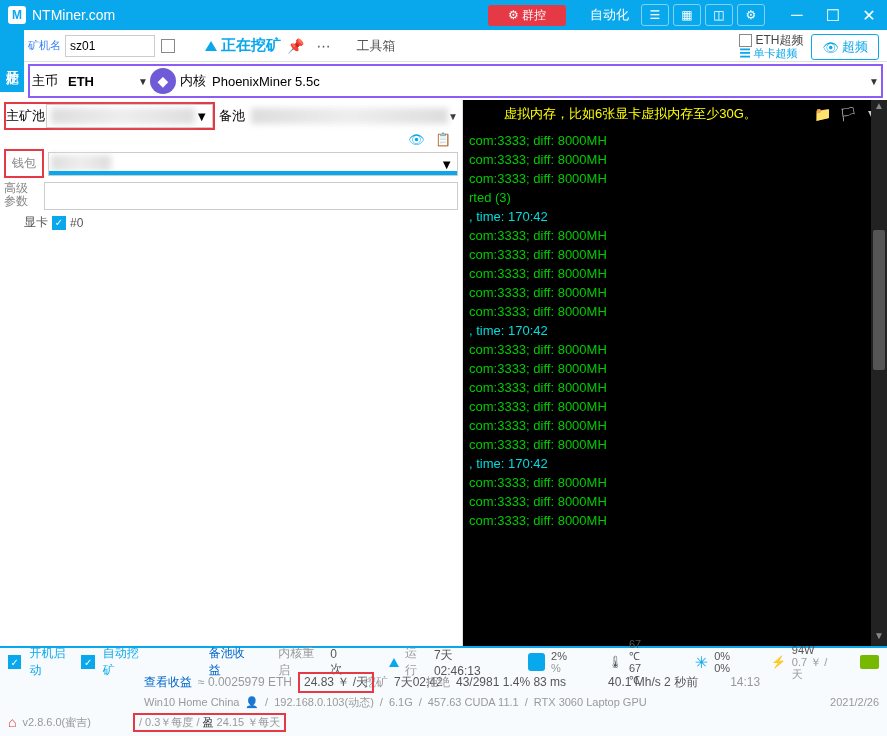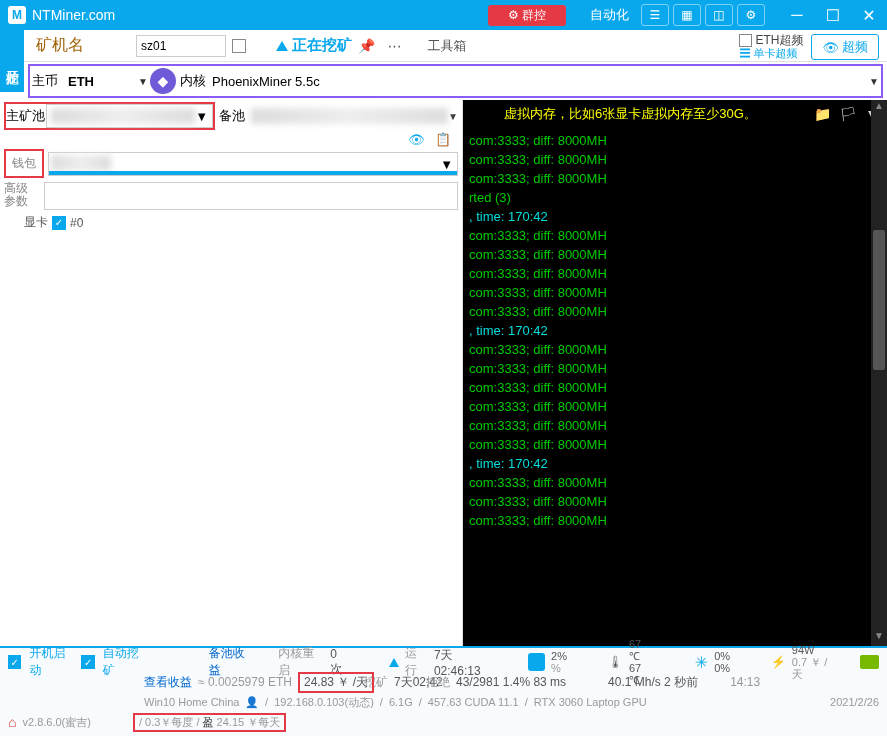--- a/index.html
+++ b/index.html
@@ -7,23 +7,23 @@
 .titlebar { height: 30px; background: #09a8ec; display: flex; align-items: center; color: #fff; padding-left: 8px; }
 .titlebar .logo-m { width:18px; height:18px; background:#fff; color:#09a8ec; font-weight:bold; display:flex; align-items:center; justify-content:center; border-radius:3px; margin-right:6px; font-size:12px;}
 .titlebar .title { font-size: 14px; flex: 0 0 auto; }
 .titlebar .spacer { flex:1; }
 .titlebar .btn { height:30px; padding:0 10px; display:flex; align-items:center; font-size:13px; cursor:pointer; }
 .titlebar .qunkong { background:#e63946; color:#fff; padding:2px 20px; border-radius:3px; margin-right:4px; font-size:12px;}
 .titlebar .iconbtn { width:28px; height:22px; border:1px solid #7dd3f7; border-radius:3px; margin:0 2px; display:flex; align-items:center; justify-content:center; color:#fff; font-size:12px;}
 .titlebar .winbtn { width:36px; height:30px; display:flex; align-items:center; justify-content:center; color:#fff; font-size:16px; cursor:pointer;}
 .secondrow { height:32px; background:#fff; border-bottom:1px solid #e0e0e0; display:flex; align-items:center; position:relative;}
 .leftstrip { width:24px; background:#09a8ec; color:#fff; writing-mode:vertical-rl; text-align:center; font-size:13px; padding:6px 2px; height:62px; display:flex; align-items:center; justify-content:center;}
-.secondrow .lbl { color:#a16207; font-size:16px; margin:0 12px;}
+.secondrow .lbl { color:#3b82f6; font-size:11px; margin:0 4px;}
 .secondrow input[type=text] { border:1px solid #ccc; height:22px; padding:0 4px; font-size:12px;}
-.secondrow .miner-name { width:90px;margin-left:40px; }
+.secondrow .miner-name { width:90px; }
 .secondrow .chk { width:14px; height:14px; border:1px solid #888; margin-left:6px;}
 .mining-status { color:#09a8ec; font-weight:bold; font-size:15px; margin-left:30px; display:flex; align-items:center;}
 .mining-status .tri { width:0; height:0; border-left:6px solid transparent; border-right:6px solid transparent; border-bottom:10px solid #09a8ec; margin-right:4px;}
 .pin-icon, .dots-icon { color:#555; margin:0 6px; font-size:14px;}
 .toolbox-lbl { color:#555; margin-left:20px; font-size:13px;}
 .rightcontrols { position:absolute; right:8px; top:4px; display:flex; align-items:center; gap:8px;}
 .eth-over { display:flex; align-items:center; font-size:12px; color:#444;}
 .eth-over .cb { width:13px; height:13px; border:1px solid #888; margin-right:3px;}
 .dankachao { color:#09a8ec; font-size:11px;}
 .chaopin-btn { background:#fff; border:1px solid #09a8ec; color:#09a8ec; padding:3px 10px; border-radius:3px; font-size:13px; display:flex; align-items:center;}

